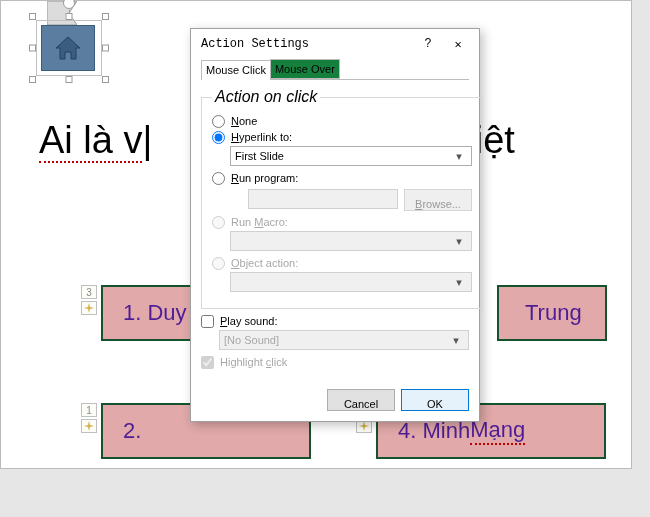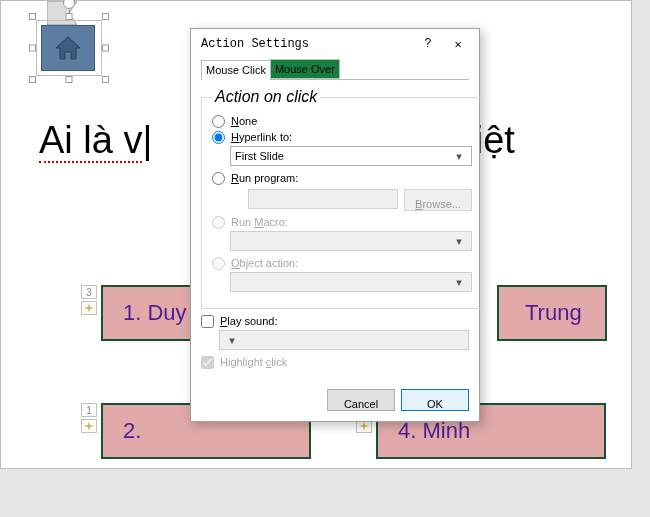--- a/index.html
+++ b/index.html
@@ -180,20 +180,21 @@
       </div>
 
     <div class="anim-tag" style="left:355px;top:402px">2</div>
     <div class="anim-star" style="left:355px;top:418px">
         <svg width="10" height="10">
           <path d="M5 0 L6 4 L10 5 L6 6 L5 10 L4 6 L0 5 L4 4 Z" fill="#d4b24a"></path>
         </svg>
       </div>
     <div class="ans a4">
         <span>4. Minh </span>
+        <span class="u">Mạng</span>
       </div>
   </div>
 </div>
 
 <div class="dialog">
   <div class="dlg-title">
     <span class="t">Action Settings</span>
     <div class="btn">
         <span>?</span>
       </div>
@@ -251,20 +252,21 @@
         <span class="val"></span>
           <span class="dd">▾</span>
       </div>
     </fieldset>
 
     <label class="chk">
       <input type="checkbox" style="">
       <span><span class="u-acc">P</span>lay sound:</span>
     </label>
     <div class="combo disabled" style="margin-left:18px">
+      <span class="val">[No Sound]</span>
       <span class="dd">▾</span>
     </div>
     <label class="chk dis">
       <input type="checkbox" checked="" disabled="" style="">
       <span>Highlight <span class="u-acc">c</span>lick</span>
     </label>
   </div>
   <div class="dlg-buttons">
     <div class="btn-std">Cancel</div>
     <div class="btn-std btn-ok">OK</div>

